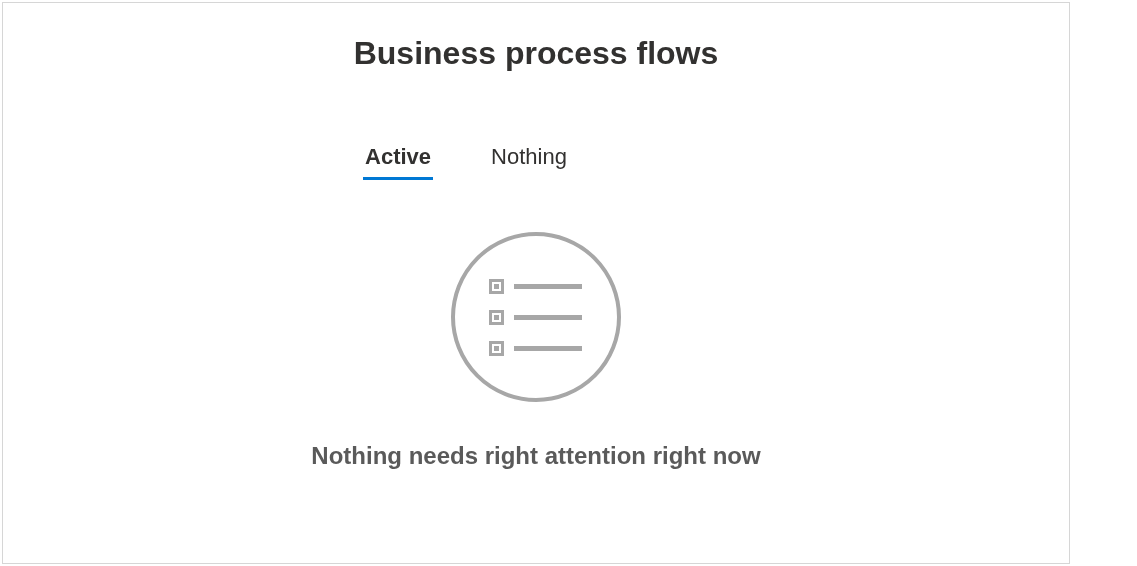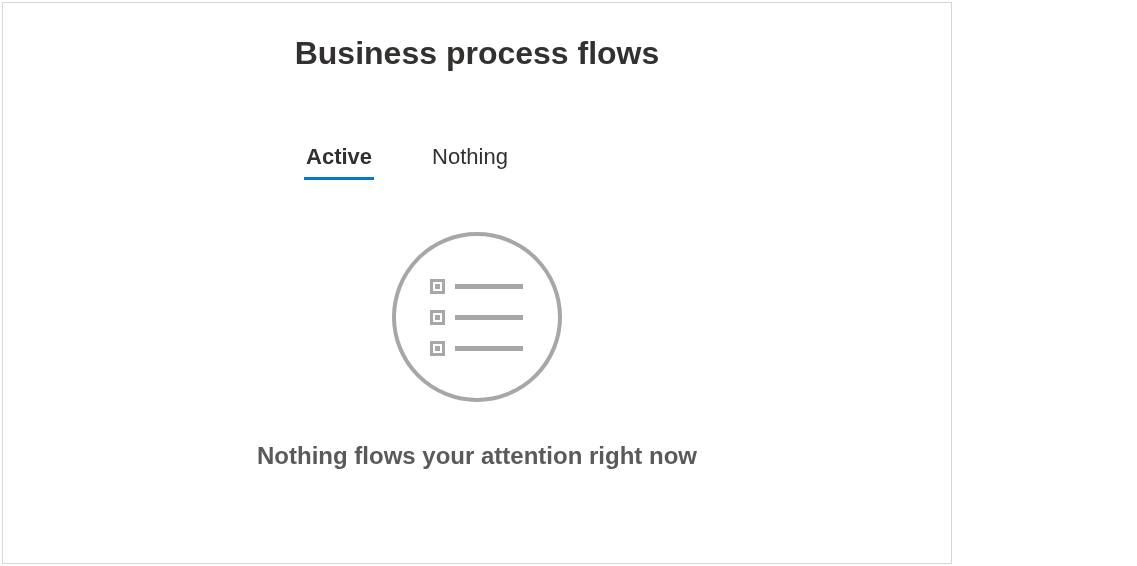--- a/index.html
+++ b/index.html
@@ -9,21 +9,21 @@
     }
     body {
       font-family: 'Segoe UI', Tahoma, Geneva, Verdana, sans-serif;
       background: #ffffff;
       width: 1137px;
       height: 566px;
       position: relative;
     }
     .panel {
       border: 1px solid #d6d6d6;
-      width: 950px;
+      width: 1068px;
       height: 562px;
       margin: 2px;
       background: #ffffff;
       display: flex;
       flex-direction: column;
       align-items: center;
       padding-top: 24px;
     }
     .page-title {
       font-size: 32px;
@@ -131,15 +131,15 @@
         <div class="list-row">
           <div class="list-square"></div>
           <div class="list-line"></div>
         </div>
         <div class="list-row">
           <div class="list-square"></div>
           <div class="list-line"></div>
         </div>
       </div>
     </div>
-    <div class="empty-message">Nothing flows your attention right now</div>
+    <div class="empty-message">Nothing needs right attention right now</div>
   </div>
 </div>
 
 </body></html>

